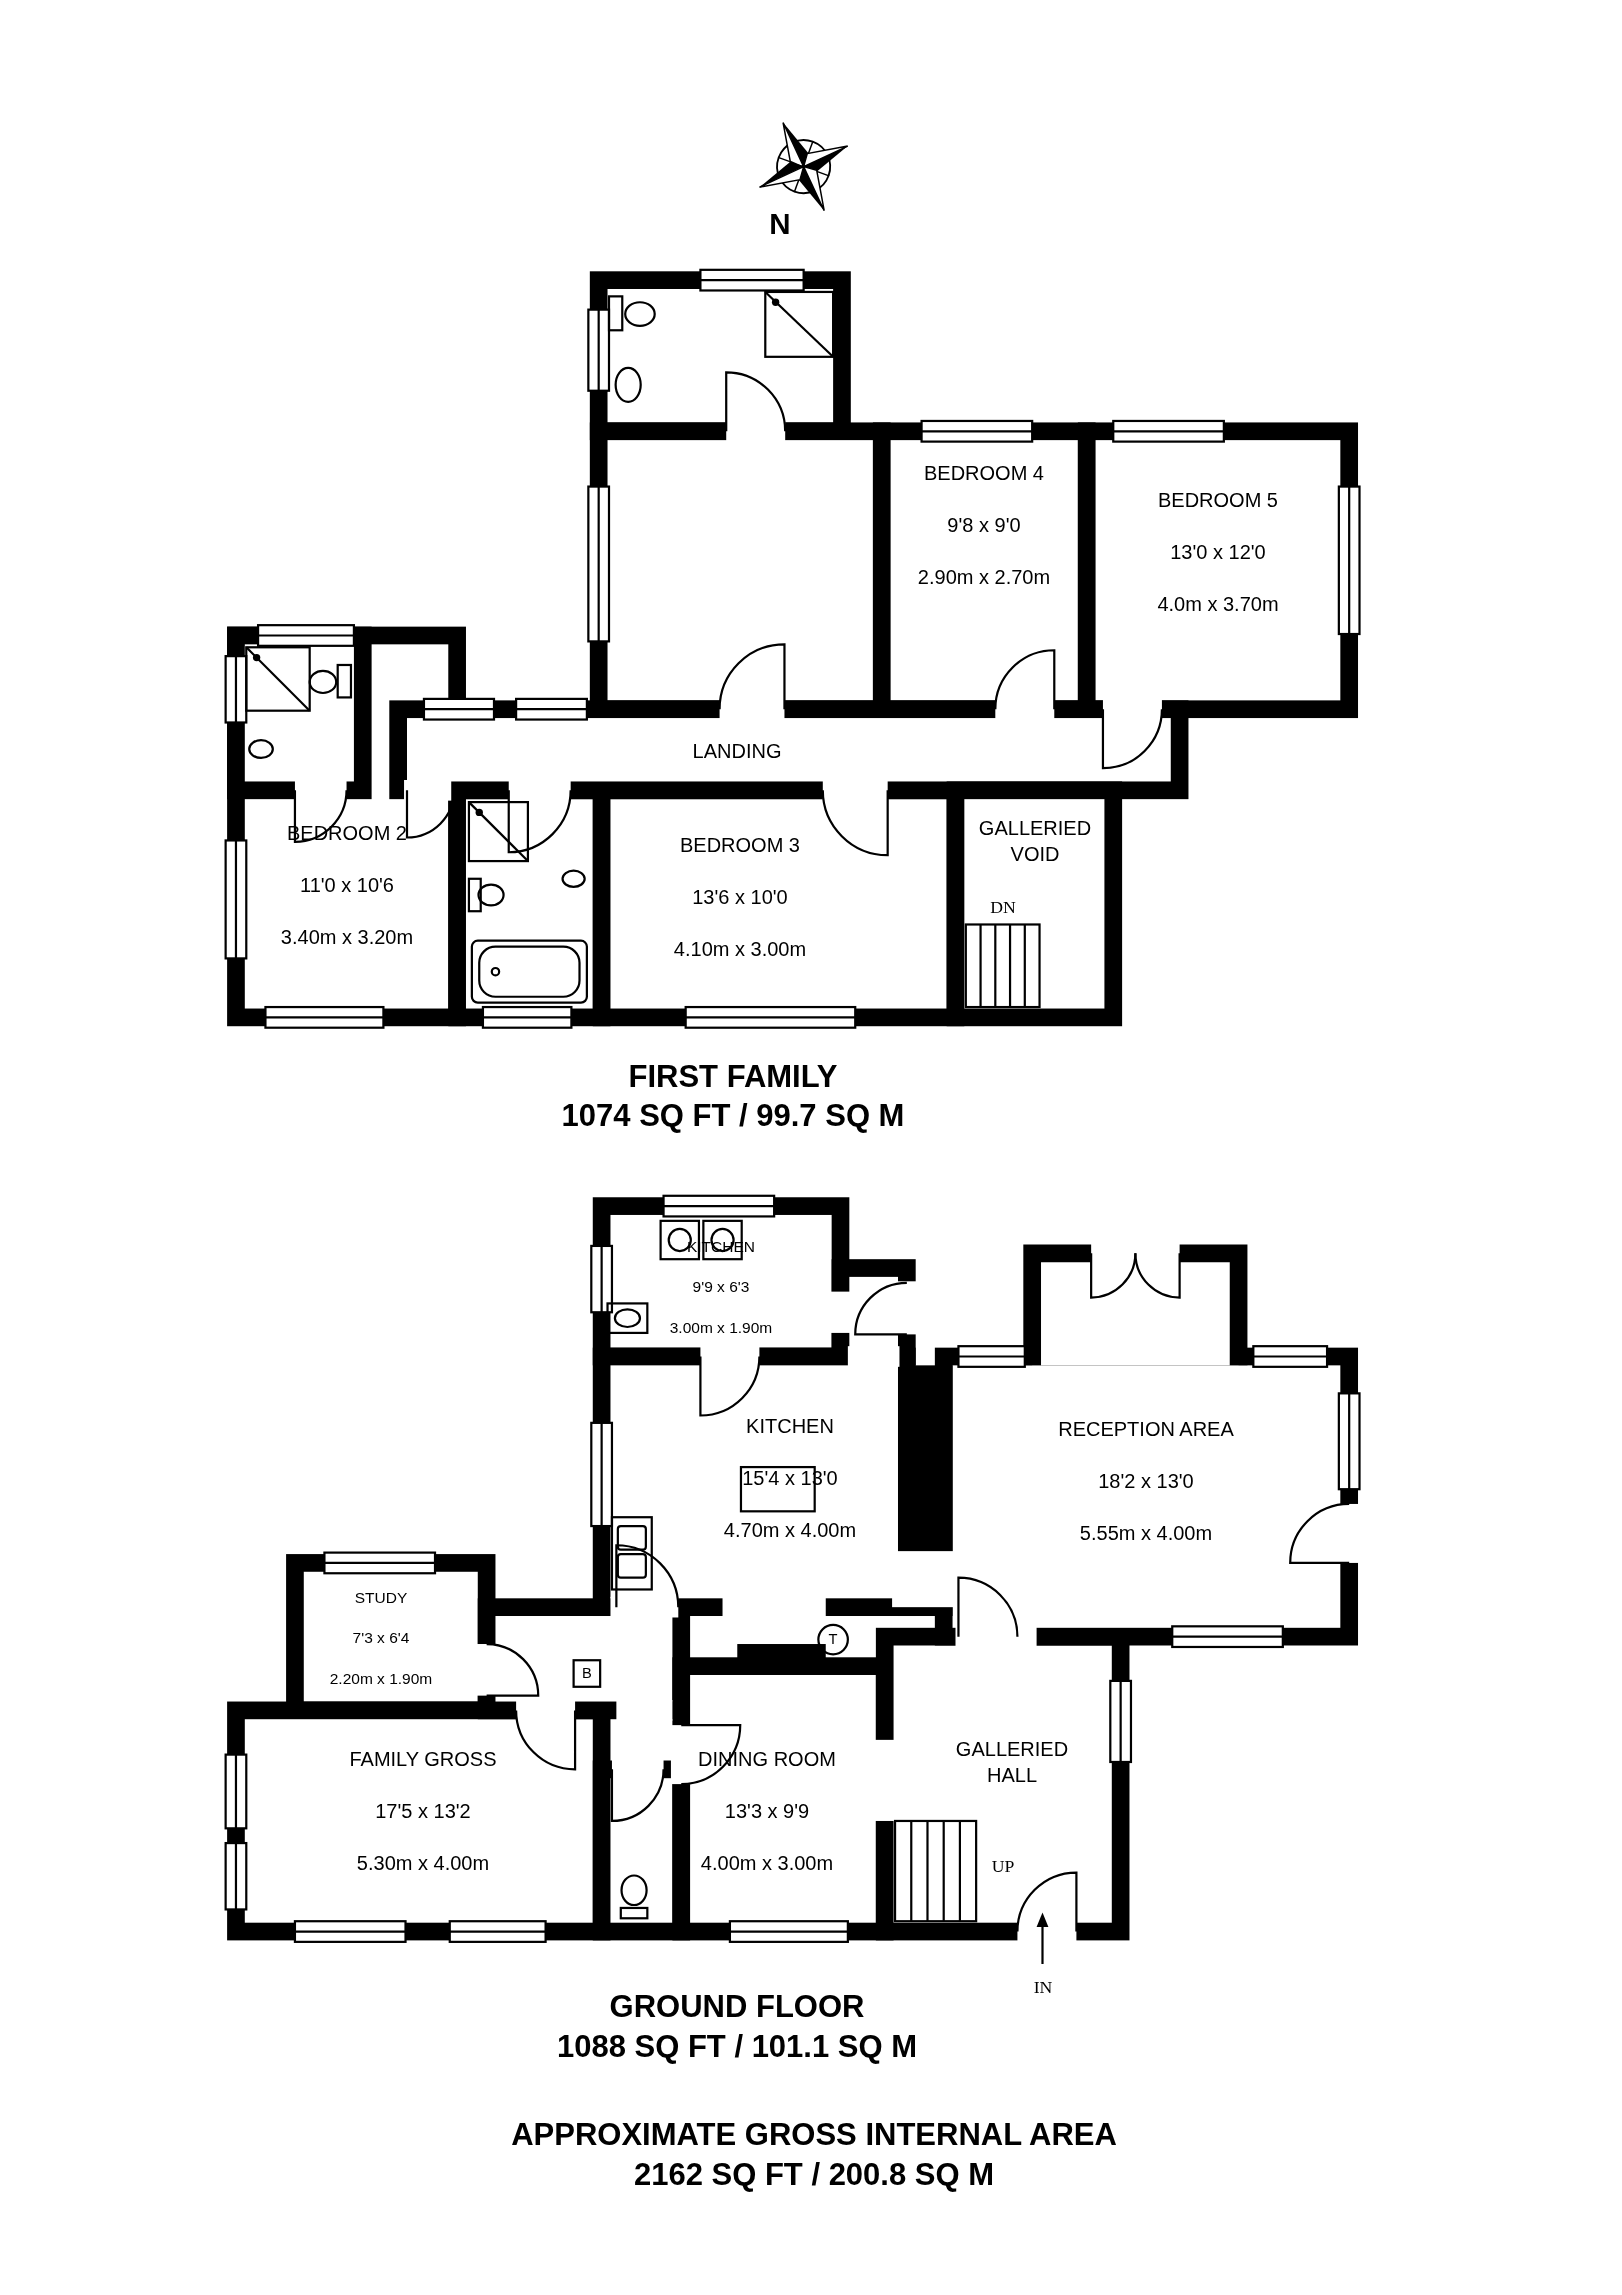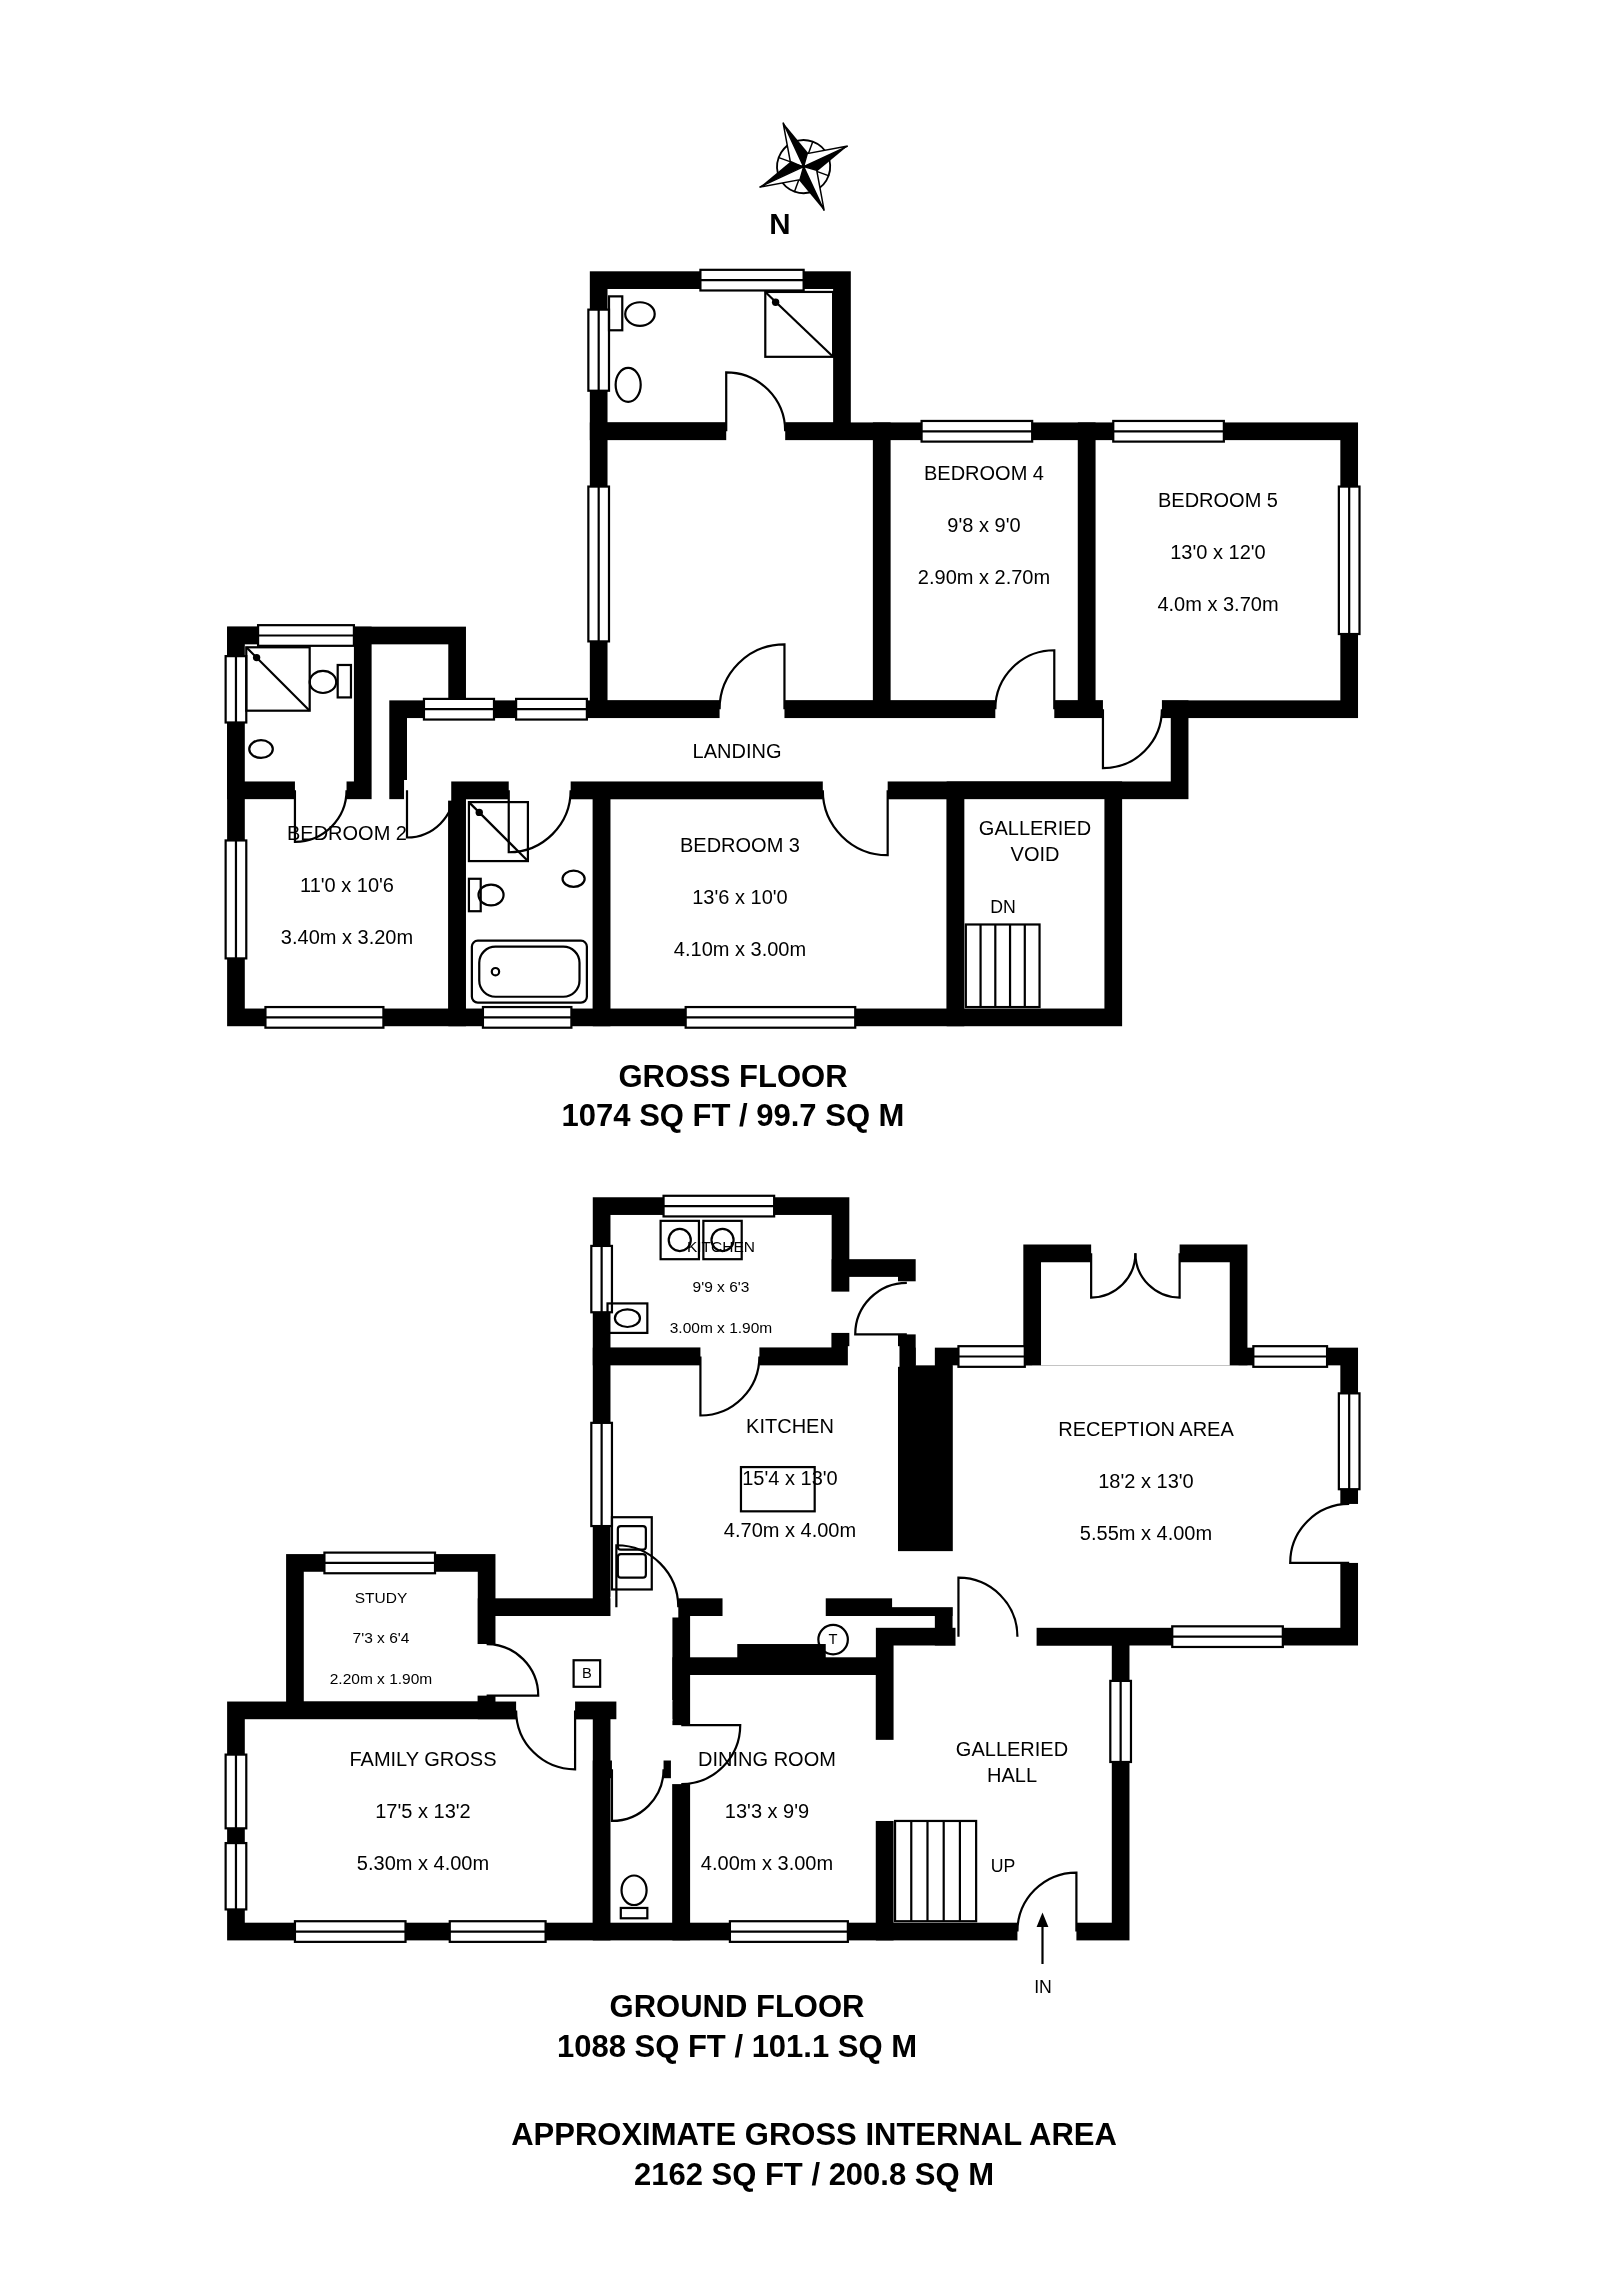--- a/index.html
+++ b/index.html
@@ -10,21 +10,21 @@
   .wallline{fill:none;stroke:#000;stroke-width:24;stroke-linejoin:miter;}
   .win rect{fill:#fff;stroke:#000;stroke-width:3;}
   .win line{stroke:#000;stroke-width:3;}
   .gap{fill:#fff;stroke:none;}
   .door{fill:none;stroke:#000;stroke-width:3;}
   .fx{fill:none;stroke:#000;stroke-width:3;}
   .fxf{fill:#000;stroke:none;}
   .lbl{position:absolute;transform:translate(-50%,-50%);text-align:center;font-size:20px;line-height:1.3;white-space:pre-line;}
   .lbl .nm{white-space:pre-line;}
   .sm{font-size:15.5px;}
-  .tag{font-size:17.7px;}
+  .tag{font-size:17.7px;font-family:Liberation Serif, serif;}
   .tiny{font-size:14.7px;}
   .title{font-size:31px;font-weight:bold;white-space:nowrap;}
   .north{font-size:29.5px;font-weight:bold;}
 </style>
 </head>
 <body>
 
 <div class="page">
 
 <svg width="1622" height="2295" viewBox="0 0 2200 3113">
@@ -361,21 +361,21 @@
 <div class="lbl" style="left:740px;top:897px">
   <div class="nm">BEDROOM 3</div>
   <div>13'6 x 10'0</div>
   <div>4.10m x 3.00m</div>
 </div>
 <div class="lbl" style="left:1035px;top:841px">
   <div class="nm">GALLERIED
 VOID</div>
 </div>
 <div class="lbl tag" style="left:1003px;top:907px">DN</div>
-<div class="lbl title" style="left:733px;top:1077px">GROSS FLOOR</div>
+<div class="lbl title" style="left:733px;top:1077px">FIRST FAMILY</div>
 <div class="lbl title" style="left:733px;top:1116px">1074 SQ FT / 99.7 SQ M</div>
 
 <div class="lbl sm" style="left:721px;top:1287px">
   <div class="nm">KITCHEN</div>
   <div>9'9 x 6'3</div>
   <div>3.00m x 1.90m</div>
 </div>
 <div class="lbl" style="left:790px;top:1478px">
   <div class="nm">KITCHEN</div>
   <div>15'4 x 13'0</div>

